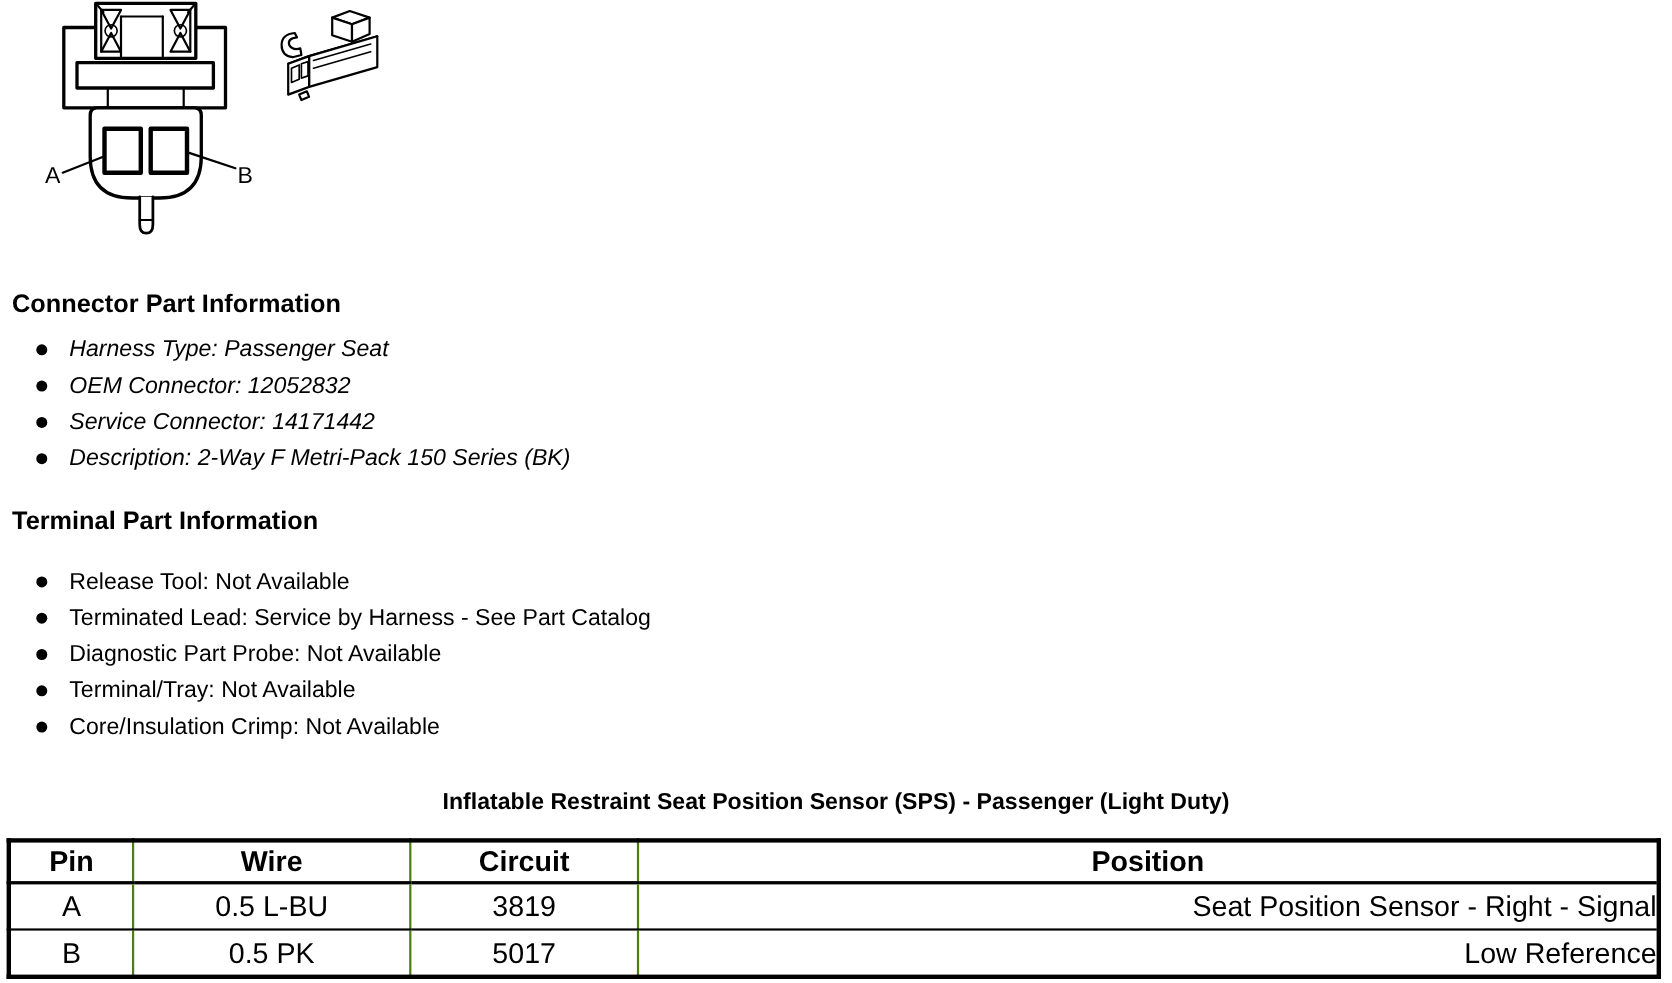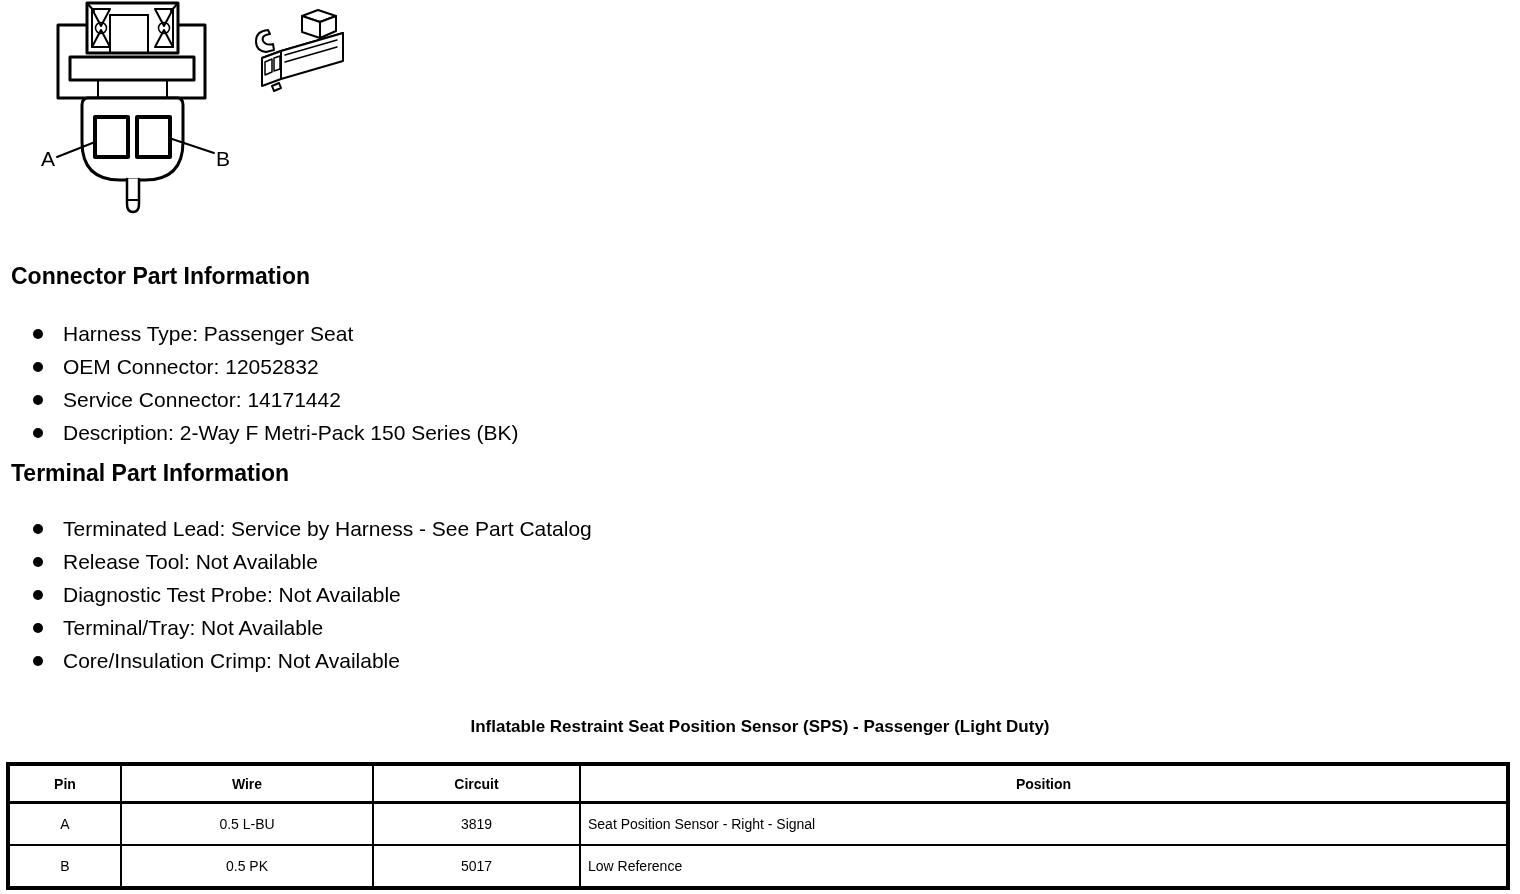--- a/index.html
+++ b/index.html
@@ -8,43 +8,43 @@
     font-family:"Liberation Sans", sans-serif;position:relative;overflow:hidden;
   }
   .page{position:absolute;inset:0;background:#fff;}
   .diagram-svg{position:absolute;left:0;top:0;}
   .section-heading{
     position:absolute;left:11px;font-size:23px;font-weight:bold;line-height:24px;white-space:nowrap;
   }
   .heading-connector{top:264px;}
   .heading-terminal{top:461px;}
   .bullet-list{position:absolute;left:33px;}
-  .bullet-list.list-connector{top:317px;}
+  .bullet-list.list-connector{top:301px;font-style:italic;}
   .bullet-list.list-terminal{top:512px;}
   .bullet-item{display:flex;align-items:center;height:33px;font-size:21px;white-space:nowrap;}
   .bullet-dot{
     width:10px;height:10px;border-radius:50%;background:#000;flex:0 0 auto;margin-right:20px;
   }
   .table-title{
     position:absolute;top:717px;left:0;width:1520px;text-align:center;
-    font-size:17px;font-weight:bold;white-space:nowrap;
+    font-size:21px;font-weight:bold;white-space:nowrap;
   }
   table.pinout{
     position:absolute;top:762px;left:6px;width:1504px;
     border-collapse:collapse;table-layout:fixed;background:#fff;
     border:4px solid #000;
   }
   table.pinout th, table.pinout td{
-    border-left:2px solid #000;border-right:2px solid #000000;
-    font-size:14px;text-align:center;vertical-align:middle;padding:0;
+    border-left:2px solid #000;border-right:2px solid #4d7c0f;
+    font-size:26px;text-align:center;vertical-align:middle;padding:0;
     overflow:hidden;white-space:nowrap;
   }
   table.pinout thead th{font-weight:bold;height:35px;border-bottom:3px solid #000;}
   table.pinout tbody td{height:40px;border-bottom:2px solid #000;}
-  table.pinout td.cell-function{text-align:left;padding-left:7px;margin-top:16px;}
+  table.pinout td.cell-function{text-align:right;padding-left:7px;margin-top:16px;}
 </style>
 </head>
 <body>
 
 <div class="page">
 
   <svg class="diagram-svg" width="400" height="230" viewBox="0 0 400 230">
 
     <g stroke="#000" fill="#fff" stroke-linejoin="round" stroke-linecap="round">
 
@@ -132,29 +132,29 @@
       <span class="bullet-dot"></span>
       <span>Description: 2-Way F Metri-Pack 150 Series (BK)</span>
     </div>
   </div>
 
   <div class="section-heading heading-terminal">Terminal Part Information</div>
 
   <div class="bullet-list list-terminal">
     <div class="bullet-item">
       <span class="bullet-dot"></span>
+      <span>Release Tool: Not Available</span>
+    </div>
+    <div class="bullet-item">
+      <span class="bullet-dot"></span>
       <span>Terminated Lead: Service by Harness - See Part Catalog</span>
     </div>
     <div class="bullet-item">
       <span class="bullet-dot"></span>
-      <span>Release Tool: Not Available</span>
-    </div>
-    <div class="bullet-item">
-      <span class="bullet-dot"></span>
-      <span>Diagnostic Test Probe: Not Available</span>
+      <span>Diagnostic Part Probe: Not Available</span>
     </div>
     <div class="bullet-item">
       <span class="bullet-dot"></span>
       <span>Terminal/Tray: Not Available</span>
     </div>
     <div class="bullet-item">
       <span class="bullet-dot"></span>
       <span>Core/Insulation Crimp: Not Available</span>
     </div>
   </div>

